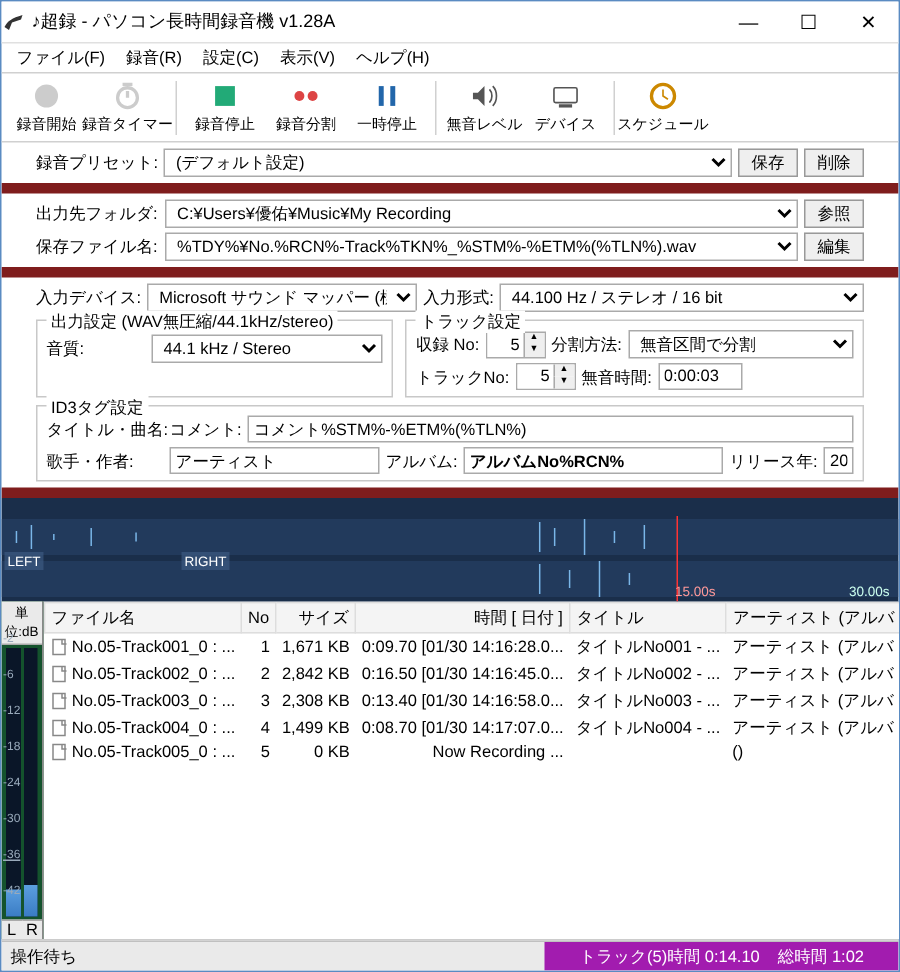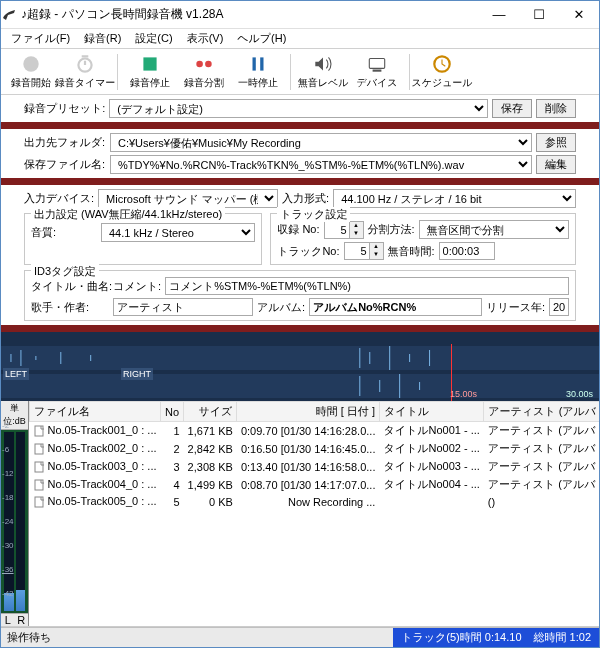--- a/index.html
+++ b/index.html
@@ -44,21 +44,21 @@
 .meter-col .ticks span{position:absolute;left:1px;color:#9ab;font-size:8px}
 .meter-col .lr{display:flex;font-size:9px;background:#eaeaea}
 .meter-col .lr span{flex:1;text-align:center;border-top:1px solid #aaa}
 .filelist{flex:1;background:#fff;overflow:auto}
 .filelist table{width:100%;border-collapse:collapse}
 .filelist th{background:#f4f4f4;border:1px solid #ddd;padding:2px 4px;text-align:left;font-weight:normal;font-size:11px;white-space:nowrap}
 .filelist td{padding:1px 4px;white-space:nowrap;font-size:11px;border-bottom:1px solid #fff}
 .filelist .fico{display:inline-block;width:12px;height:12px;vertical-align:middle;margin-right:2px}
 .statusbar{height:20px;background:#eaeaea;border-top:1px solid #c0c0c0;display:flex;align-items:center;font-size:11px}
 .statusbar .sl{flex:1;padding:0 6px}
-.statusbar .sr{background:#1d4ed8;color:#fff;padding:2px 8px;display:flex;gap:12px}
+.statusbar .sr{background:#a21caf;color:#fff;padding:2px 23px;display:flex;gap:12px}
 .statusbar .sr span{color:#fff}
 .num-spin{display:inline-flex;align-items:center;border:1px solid #aaa;height:18px}
 .num-spin input{border:none;width:24px;text-align:right;height:16px;padding:0 2px}
 .num-spin .sp{width:14px;height:16px;display:flex;flex-direction:column}
 .num-spin .sp div{flex:1;border-left:1px solid #aaa;font-size:6px;text-align:center;line-height:7px;cursor:pointer;background:#efefef}
 </style>
 </head>
 <body>
 
 <div class="titlebar">

